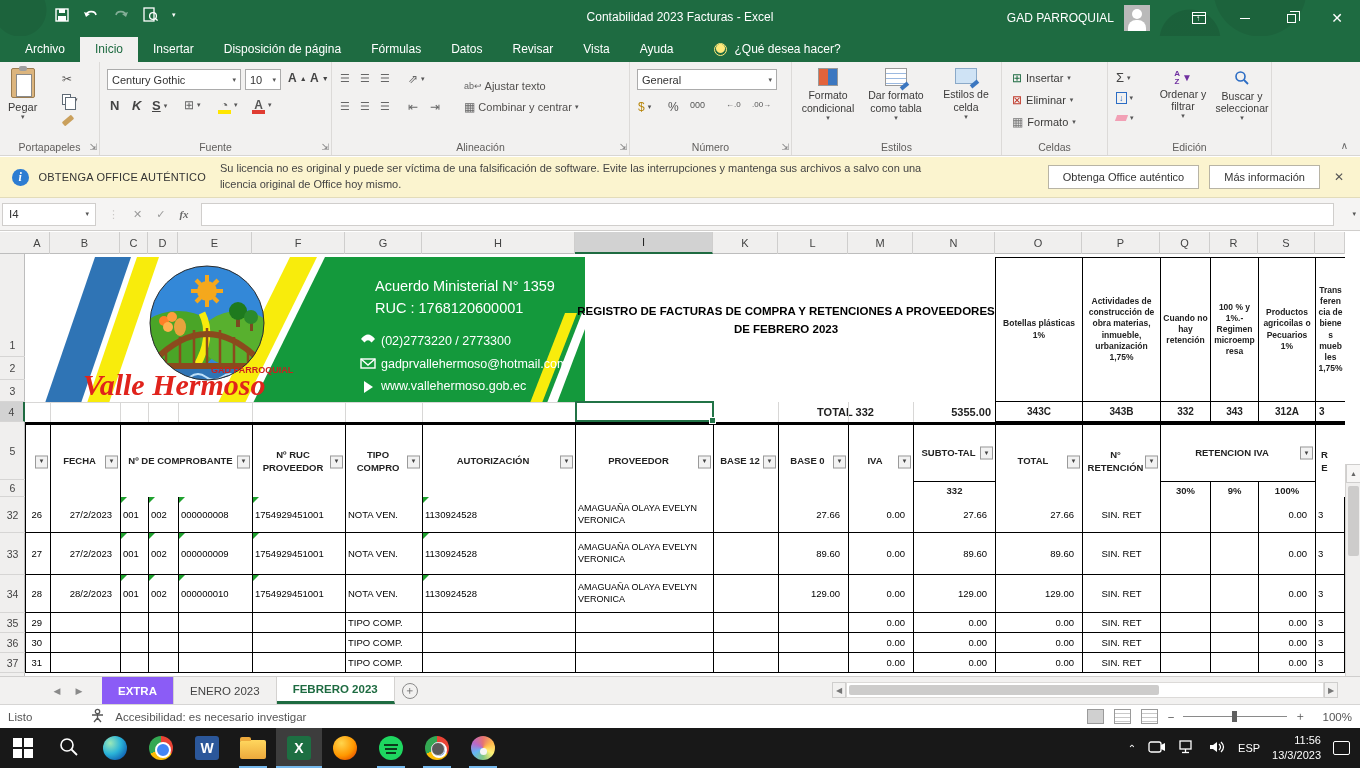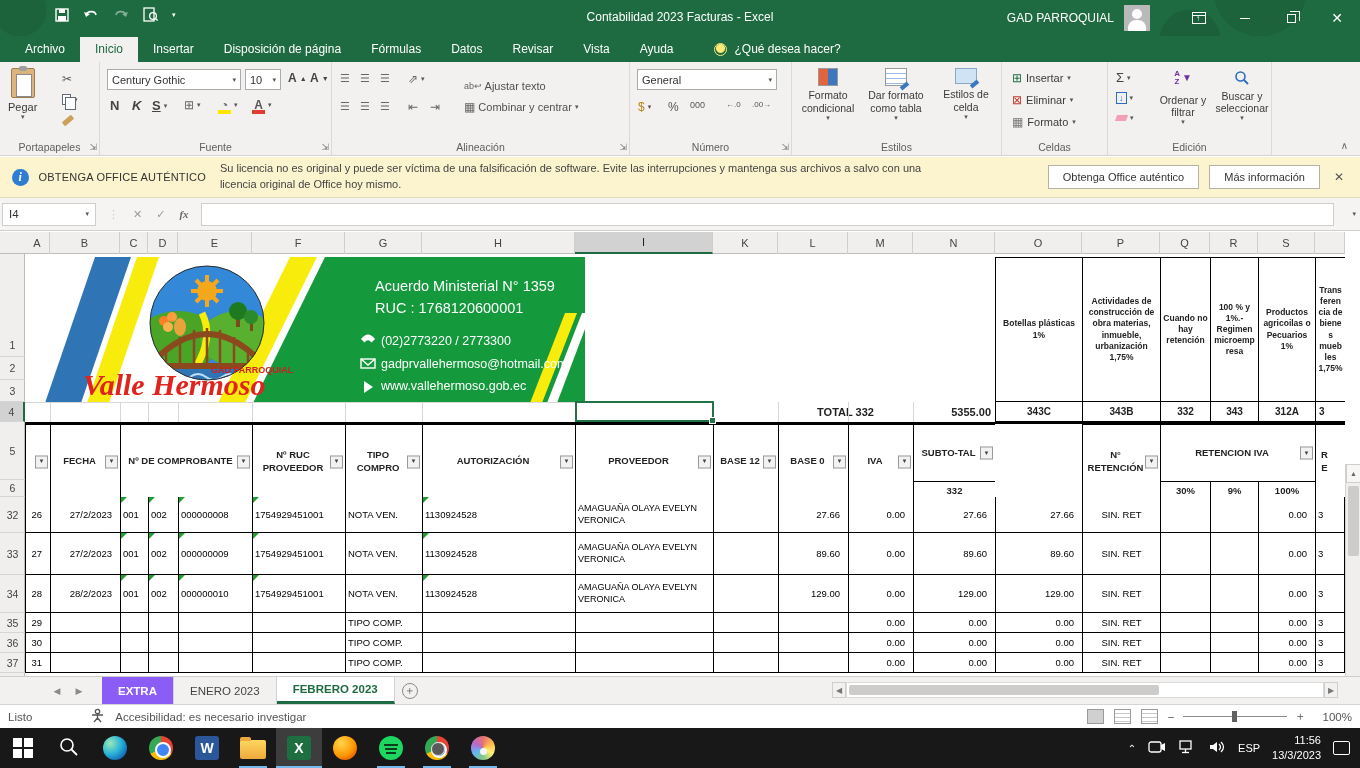--- a/index.html
+++ b/index.html
@@ -413,21 +413,21 @@
           <span class="dd">▾</span>
         </span>
       <div class="ed-big" style="left:44px;top:8px;width:62px">
         <span style="display:flex;align-items:center;gap:2px">
             <span class="az">
               <span>A</span>
               <span>Z</span>
             </span>
             <span class="funnel">▼</span>
           </span>
-        <span style="margin-top:8px">Ordenar y filtrar</span>
+        <span style="margin-top:2px">Ordenar y filtrar</span>
           <span class="dd">▾</span>
       </div>
       <div class="ed-big" style="left:106px;top:8px;width:56px">
         <span><svg width="16" height="16">
               <circle cx="6.5" cy="6.5" r="4.5" fill="none" stroke="#2b6cc4" stroke-width="1.6"></circle>
               <line x1="10" y1="10" x2="14" y2="14" stroke="#2b6cc4" stroke-width="1.8"></line>
             </svg></span>
         <span style="margin-top:2px">Buscar y seleccionar</span>
           <span class="dd">▾</span>
       </div>
@@ -563,20 +563,21 @@
           <g>
               <rect x="336" y="102" width="14" height="9" fill="none" stroke="#fff" stroke-width="1.4"></rect>
               <polyline points="336,102 343,108 350,102" fill="none" stroke="#fff" stroke-width="1.4"></polyline>
             </g>
           <text x="356" y="111" font-size="12.5" fill="#ffffff">gadprvallehermoso@hotmail.com</text>
           <polygon points="339,124 339,136 348,130" fill="#fff"></polygon>
           <text x="356" y="133" font-size="12.5" fill="#ffffff">www.vallehermoso.gob.ec</text>
         </svg>
       </div>
 
+      <div id="rtitle">REGISTRO DE FACTURAS DE COMPRA Y RETENCIONES A PROVEEDORES DE FEBRERO 2023</div>
 
       <div id="cats">
           <div class="cat" style="left: 970px; width: 87px;">Botellas plásticas 1%</div>
           <div class="code" style="left: 970px; width: 87px;">343C</div>
           <div class="cat" style="left: 1057px; width: 78px;">Actividades de construcción de obra materias, inmueble, urbanización 1,75%</div>
           <div class="code" style="left: 1057px; width: 78px;">343B</div>
           <div class="cat" style="left: 1135px; width: 50px;">Cuando no hay retención</div>
           <div class="code" style="left: 1135px; width: 50px;">332</div>
           <div class="cat" style="left: 1185px; width: 48px;">100 % y 1%.- Regimen microempresa</div>
           <div class="code" style="left: 1185px; width: 48px;">343</div>
@@ -626,20 +627,24 @@
           <div class="hc" style="left: 753px; width: 70px; height: 75px;">
             <span>BASE 0</span>
             <span class="flt">▼</span>
           </div>
           <div class="hc" style="left: 888px; width: 82px; height: 58px;">
             <span>SUBTO-TAL</span>
             <span class="flt">▼</span>
           </div>
           <div class="hc" style="left: 823px; width: 65px; height: 75px;">
             <span>IVA</span>
+            <span class="flt">▼</span>
+          </div>
+          <div class="hc" style="left: 970px; width: 87px; height: 75px;">
+            <span>TOTAL</span>
             <span class="flt">▼</span>
           </div>
           <div class="hc" style="left: 1057px; width: 78px; height: 75px;">
             <span>N° RETENCIÓN</span>
             <span class="flt">▼</span>
           </div>
           <div class="hc" style="left: 1135px; width: 155px; height: 58px;">
             <span>RETENCION IVA</span>
             <span class="flt">▼</span>
           </div>

